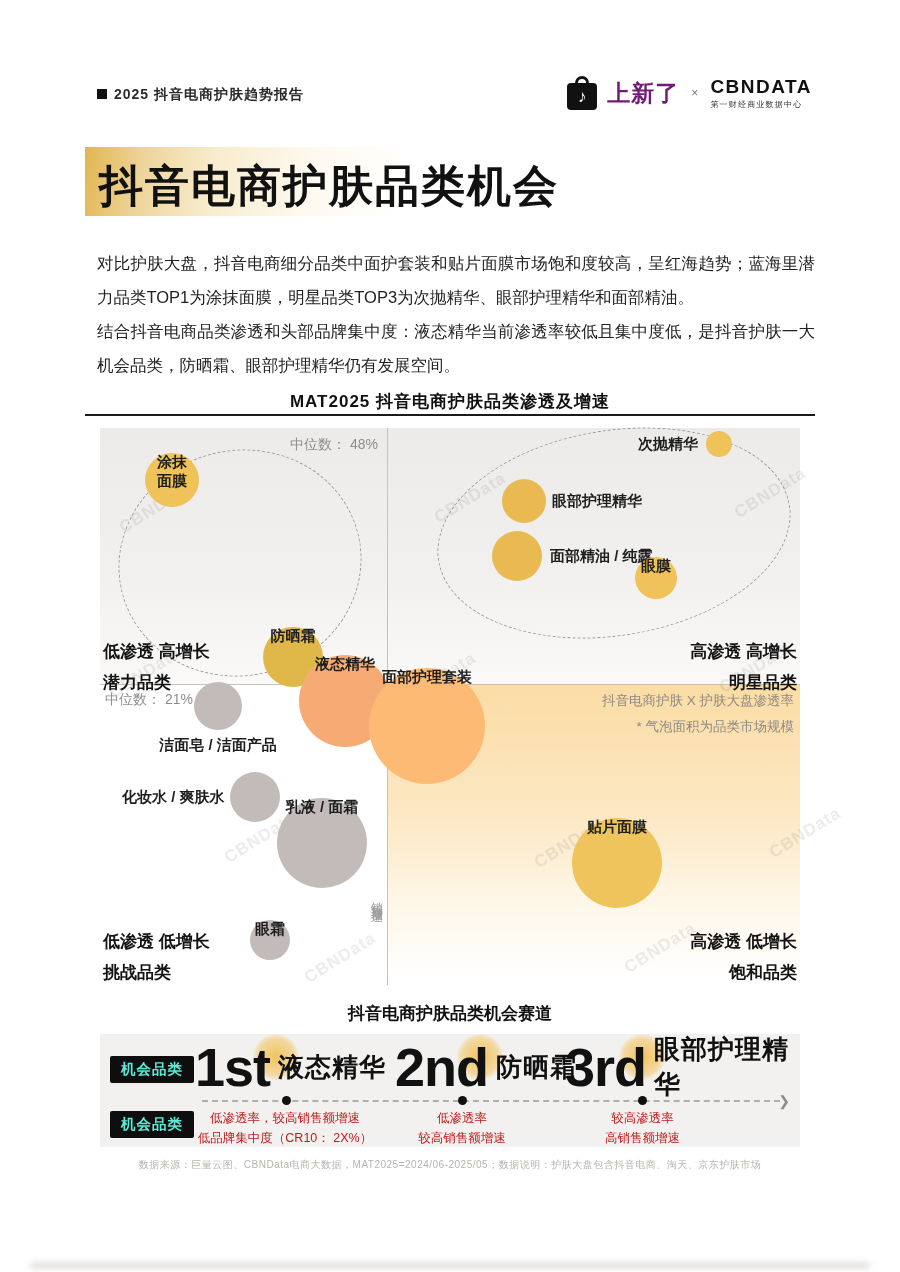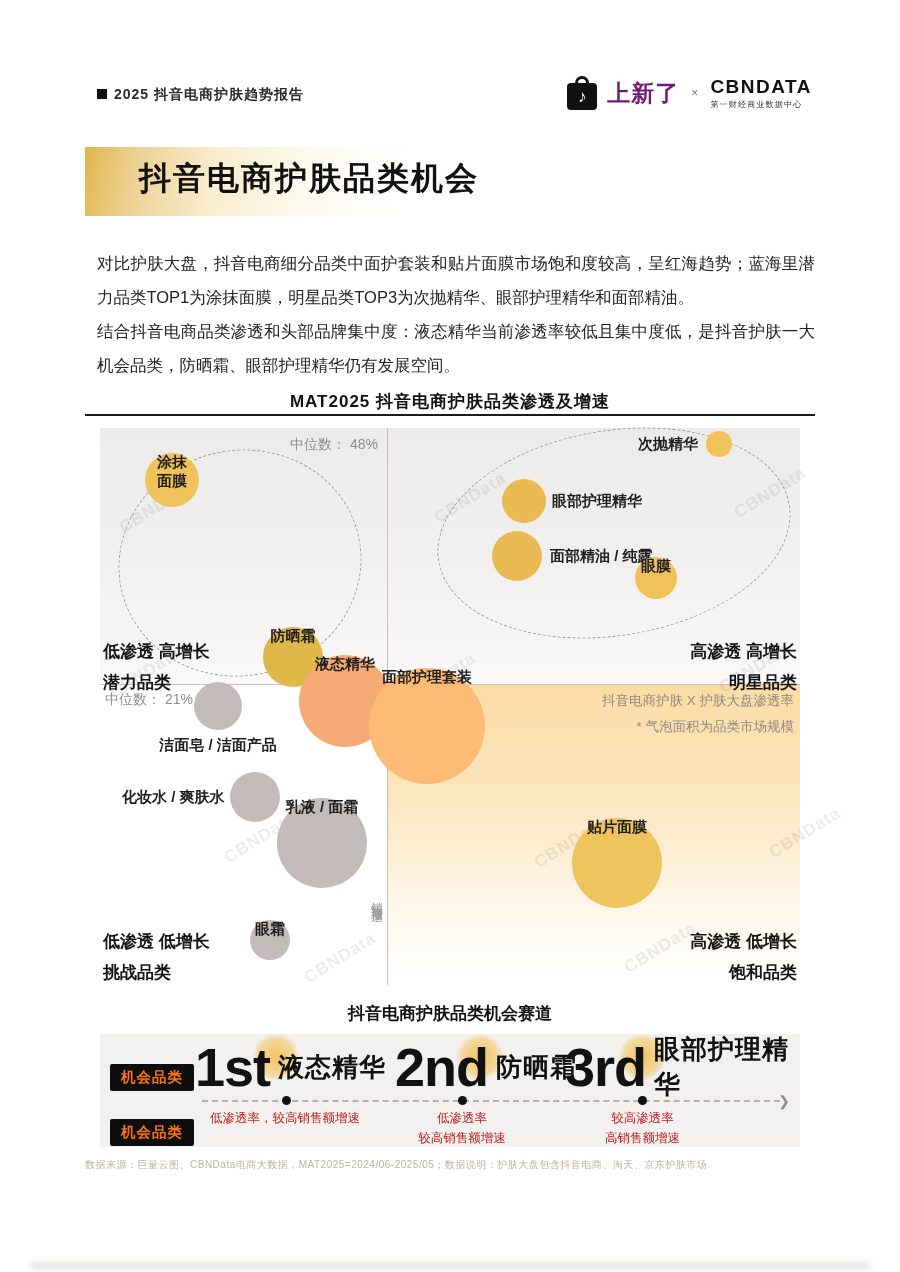--- a/index.html
+++ b/index.html
@@ -17,21 +17,21 @@
   .bag .note { position:absolute; left:0; top:7px; width:30px; height:27px; color:#fff; font-size:17px; display:flex; align-items:center; justify-content:center; }
   .brand-left { font-size:23px; font-weight:900; color:#701a75; letter-spacing:1px; }
   .cross { font-size:12px; color:#777; margin:0 2px; }
   .brand-right { text-align:left; }
   .brand-right .nm { font-size:19px; font-weight:900; letter-spacing:1.5px; color:#111; }
   .brand-right .sub { font-size:8px; color:#333; letter-spacing:1.2px; margin-top:1px; }
 
   
   .banner { position:absolute; left:85px; top:147px; width:400px; height:69px;
     background:linear-gradient(100deg,#e2b64f 0%,#eed398 14%,#f8eccd 32%,#fdf9ee 55%,#ffffff 80%); }
-  .banner h1 { position:absolute; left:14px; top:10px; font-size:32px; font-weight:900; color:#111; letter-spacing:2px; white-space:nowrap;margin-left:40px; }
+  .banner h1 { position:absolute; left:14px; top:10px; font-size:44px; font-weight:900; color:#111; letter-spacing:2px; white-space:nowrap; }
 
   
   .paras { position:absolute; left:97px; top:246px; width:718px; font-size:16.5px; line-height:34px; color:#222; text-align:justify; }
   .paras p { margin:0; }
 
   
   .chart-title { position:absolute; left:85px; top:390px; width:730px; text-align:center; font-size:17px; font-weight:700; color:#111; letter-spacing:1px; }
   .chart-rule { position:absolute; left:85px; top:414px; width:730px; height:2px; background:#1a1a1a; }
 
   
@@ -59,38 +59,38 @@
   .quad.br2 { right:3px; top:498px; text-align:right; }
 
   .bubble { position:absolute; border-radius:50%; display:flex; align-items:flex-start; justify-content:center; }
   .bubble span { font-size:15px; font-weight:800; color:#1e1e1e; text-align:center; white-space:pre-line; line-height:1.25; }
   .blabel { position:absolute; font-size:15px; font-weight:800; color:#1e1e1e; white-space:nowrap; }
   .wm { position:absolute; transform:rotate(-32deg); font-size:17px; color:rgba(110,110,110,0.13); font-weight:700; letter-spacing:1px; pointer-events:none; }
 
   
   .opp-title { position:absolute; left:85px; top:1002px; width:730px; text-align:center; font-size:17px; font-weight:700; color:#111; }
   .panel { position:absolute; left:100px; top:1034px; width:700px; height:113px; background:#f3f1ef; }
-  .tag { position:absolute; left:10px; width:84px; height:27px; background:#0e0e0e; color:#f97316; font-size:14.5px; font-weight:700; display:flex; align-items:center; justify-content:center; letter-spacing:1px; border-radius:2px;margin-top:8px; }
+  .tag { position:absolute; left:10px; width:84px; height:27px; background:#0e0e0e; color:#5eead4; font-size:14.5px; font-weight:700; display:flex; align-items:center; justify-content:center; letter-spacing:1px; border-radius:2px; }
   .tag.t1 { top:22px; } .tag.t2 { top:77px; }
   .opp-item { position:absolute; top:2px; height:62px; display:flex; align-items:center; }
   .opp-item .glow { position:absolute; width:46px; height:46px; border-radius:50%;
     background:radial-gradient(circle,#f2c35e 0%,rgba(242,195,94,0.55) 55%,rgba(242,195,94,0) 75%); top:-2px; }
   .opp-item .rank { position:relative; font-size:54px; font-weight:800; color:#111; letter-spacing:-1px; line-height:1; }
   .opp-item .nm { position:relative; font-size:26px; font-weight:800; color:#111; margin-left:8px; letter-spacing:1px; }
   .i1 { left:95px; } .i2 { left:295px;justify-content:space-between; } .i3 { left:465px; }
   .i1 .glow { left:58px; } .i2 .glow { left:62px; } .i3 .glow { left:54px; }
   .track { position:absolute; left:102px; top:66px; width:578px; border-top:2px dashed #b3aea9; }
   .track-arrow { position:absolute; right:10px; top:59px; color:#8f8a85; font-size:14px; font-weight:700; }
   .dot { position:absolute; top:62px; width:9px; height:9px; border-radius:50%; background:#111; }
   .dot.d1 { left:182px; } .dot.d2 { left:358px; } .dot.d3 { left:538px; }
   .desc { position:absolute; top:74px; font-size:12.5px; line-height:1.6; color:#b91c1c; text-align:center; }
   .desc.d1 { left:70px; width:230px; } .desc.d2 { left:262px; width:200px; } .desc.d3 { left:440px; width:205px; }
 
   
-  .source { position:absolute; left:85px; top:1158px; width:730px; text-align:left; font-size:10px; color:#b9b3ac; letter-spacing:0.5px; }
+  .source { position:absolute; left:85px; top:1158px; width:730px; text-align:center; font-size:10px; color:#b9b3ac; letter-spacing:0.5px; }
   .pagenum { position:absolute; left:85px; top:1196px; width:730px; text-align:center; font-size:13px; color:#9b958f; letter-spacing:4px; }
   .page-shadow { position:absolute; left:30px; bottom:4px; width:840px; height:5px; background:#d9d7d4; filter:blur(3px); border-radius:3px; }
 </style>
 </head>
 <body>
 
 <div class="page">
 
   <div class="hdr-left">
     <span class="sq"></span><span>2025 抖音电商护肤趋势报告</span>
@@ -226,20 +226,21 @@
     </div>
 
     <div class="track"></div>
     <div class="track-arrow">❯</div>
     <div class="dot d1"></div>
     <div class="dot d2"></div>
     <div class="dot d3"></div>
 
     <div class="desc d1">
       <div>低渗透率，较高销售额增速</div>
+        <div>低品牌集中度（CR10： 2X%）</div>
     </div>
     <div class="desc d2">
       <div>低渗透率</div>
         <div>较高销售额增速</div>
     </div>
     <div class="desc d3">
       <div>较高渗透率</div>
         <div>高销售额增速</div>
     </div>
   </div>

